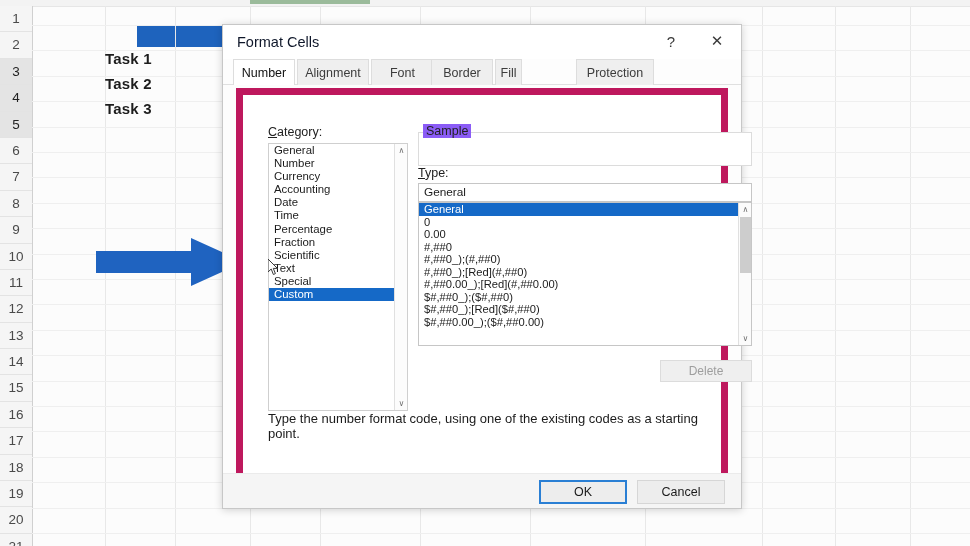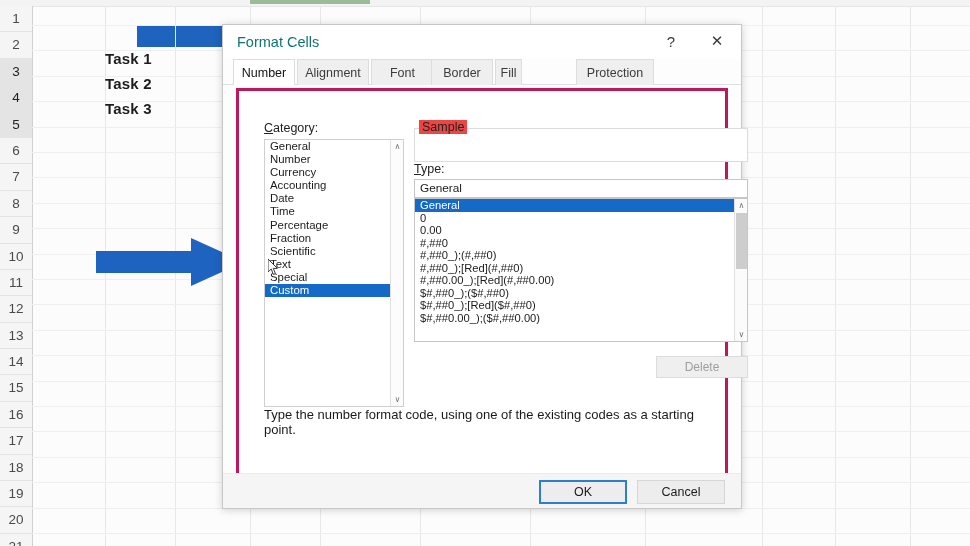--- a/index.html
+++ b/index.html
@@ -45,21 +45,21 @@
 
   
   #dialog{
     position:absolute;left:222px;top:24px;width:518px;height:483px;
     background:#fdfdfd;
     border:1px solid #c7c7c7;
     box-shadow:0 1px 8px rgba(0,0,0,.18);
   }
   #titlebar{position:relative;height:34px;background:#ffffff;}
   #dlgtitle{
-    position:absolute;left:14px;top:9px;font-size:14.5px;color:#0f766e;
+    position:absolute;left:14px;top:9px;font-size:14.5px;color:#0f172a;
   }
   .tbtn{
     position:absolute;top:0;width:44px;height:32px;
     display:flex;align-items:center;justify-content:center;
     font-size:15px;color:#3a3a3a;cursor:default;
   }
   #help-btn{right:48px;}
   #close-btn{right:2px;}
 
   
@@ -69,21 +69,21 @@
     font-size:12.5px;color:#3c3c3c;text-align:center;
     background:#efefef;border:1px solid #ddd;border-bottom:none;
     box-sizing:border-box;
   }
   .tab.active{background:#ffffff;border-color:#ddd;color:#111;}
   #tabline{position:absolute;left:0;right:0;bottom:0;height:1px;background:#e0e0e0;}
 
   
   #panel{
     position:absolute;left:13px;top:63px;width:492px;height:409px;
-    background:#ffffff;border:3px solid #be185d;box-sizing:border-box;
+    background:#ffffff;border:7px solid #be185d;box-sizing:border-box;
   }
 
   .lbl{position:absolute;font-size:12.5px;color:#222;}
   .lbl u{text-decoration:underline;}
 
   
   #catbox{
     position:absolute;left:25px;top:48px;width:140px;height:268px;
     border:1px solid #cfcfcf;background:#fff;box-sizing:border-box;
   }
@@ -100,21 +100,21 @@
     position:absolute;left:0;width:13px;height:13px;
     display:flex;align-items:center;justify-content:center;
     font-size:8px;color:#707070;
   }
 
   
   #samplebox{
     position:absolute;left:175px;top:37px;width:334px;height:34px;
     border:1px solid #dcdcdc;background:#fff;box-sizing:border-box;
   }
-  #samplelbl{position:absolute;left:180px;top:29px;background:#ef4444;padding:0 3px;font-size:12.5px;color:#222;}
+  #samplelbl{position:absolute;left:180px;top:29px;background:#8b5cf6;padding:0 3px;font-size:12.5px;color:#222;}
 
   
   #typeinput{
     position:absolute;left:175px;top:88px;width:334px;height:19px;
     border:1px solid #c6c6c6;background:#fff;box-sizing:border-box;
     font-size:11.8px;color:#1b1b1b;padding-left:5px;line-height:17px;
   }
   #typelist{
     position:absolute;left:175px;top:107px;width:334px;height:144px;
     border:1px solid #c6c6c6;background:#fff;box-sizing:border-box;overflow:hidden;

